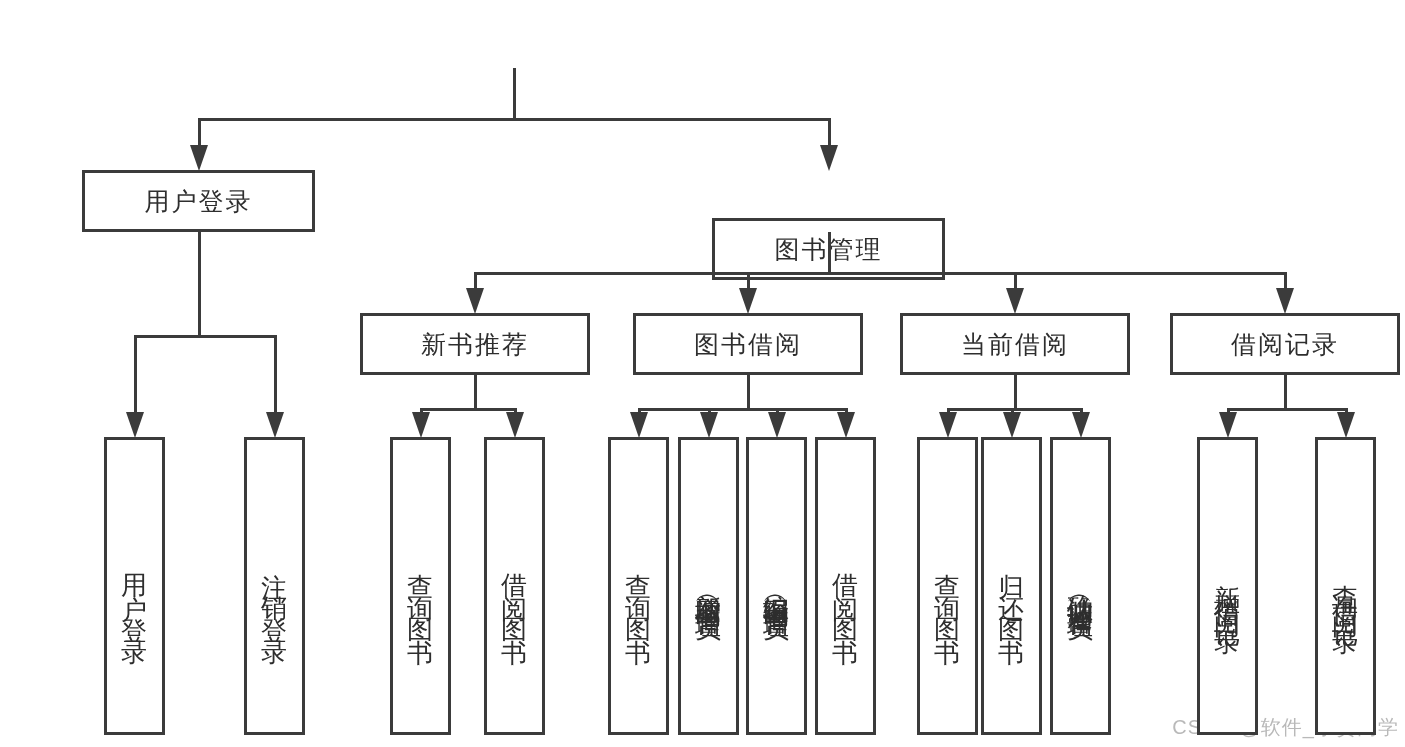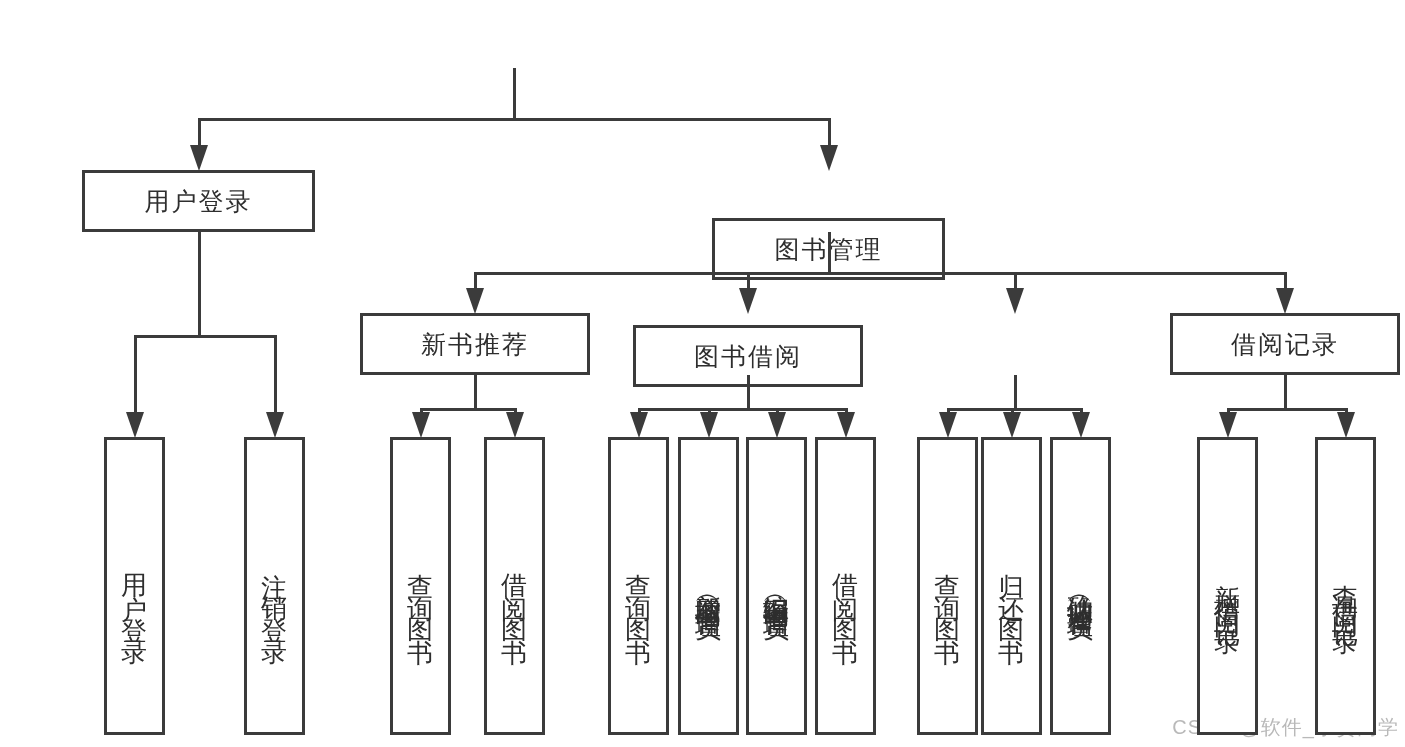--- a/index.html
+++ b/index.html
@@ -66,22 +66,25 @@
   <div class="watermark">CSDN @软件_小贺同学</div>
     <div class="node" style="left: 82px; top: 170px; width: 233px; height: 62px;">
       <span class="lbl">用户登录</span>
     </div>
     <div class="node" style="left: 712px; top: 170px; width: 233px; height: 62px; margin-top: 48px;">
       <span class="lbl">图书管理</span>
     </div>
     <div class="node" style="left: 360px; top: 313px; width: 230px; height: 62px; justify-content: center;">
       <span class="lbl">新书推荐</span>
     </div>
-    <div class="node" style="left: 633px; top: 325px; width: 230px; height: 62px;">
+    <div class="node" style="left: 633px; top: 313px; width: 230px; height: 62px;">
       <span class="lbl">图书借阅</span>
+    </div>
+    <div class="node" style="left: 900px; top: 313px; width: 230px; height: 62px;">
+      <span class="lbl">当前借阅</span>
     </div>
     <div class="node" style="left: 1170px; top: 313px; width: 230px; height: 62px;">
       <span class="lbl">借阅记录</span>
     </div>
     <div class="node vert" style="left: 104px; top: 437px; width: 61px; height: 298px;">
       <span class="lbl" style="letter-spacing: 22px; margin-bottom: -22px;">用户登录</span>
     </div>
     <div class="node vert" style="left: 244px; top: 437px; width: 61px; height: 298px;">
       <span class="lbl" style="letter-spacing: 22px; margin-bottom: -22px;">注销登录</span>
     </div>

